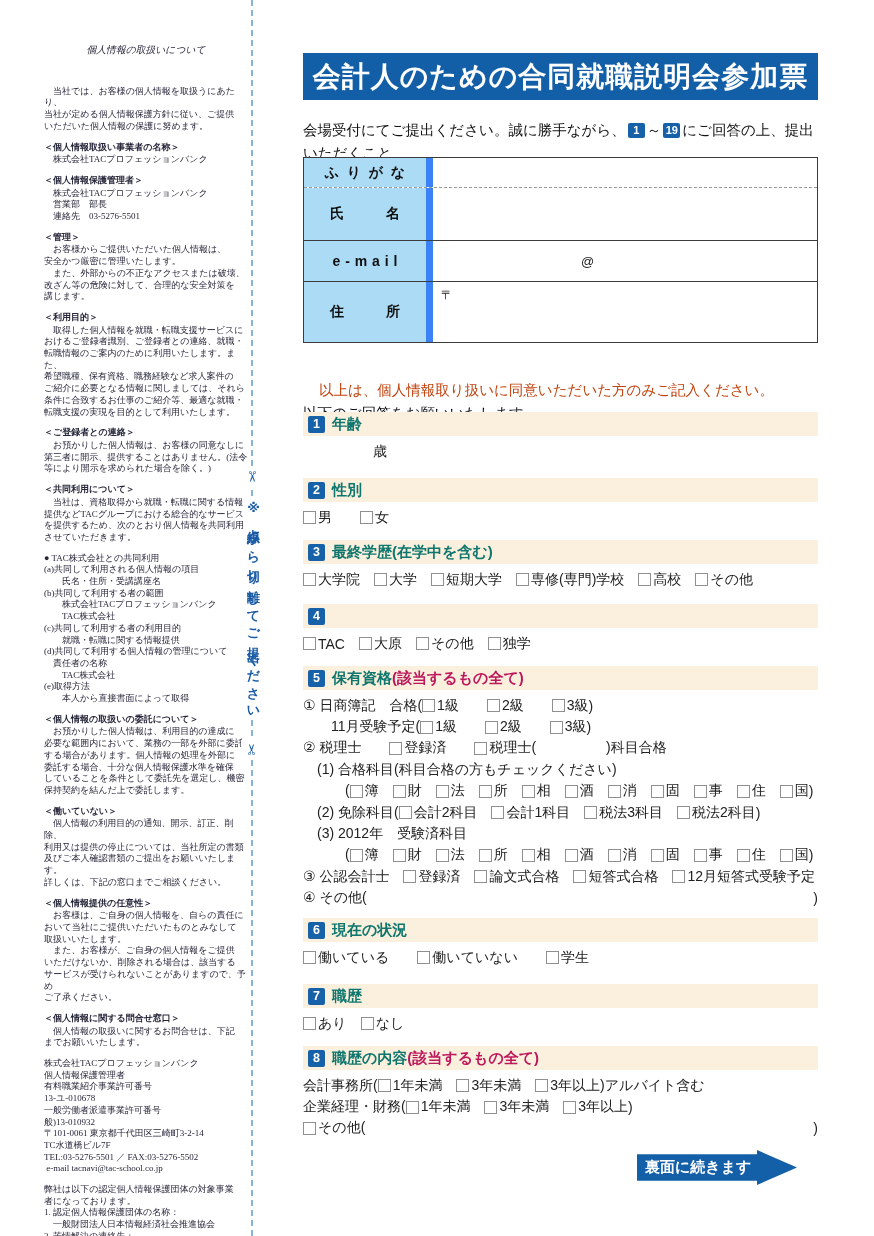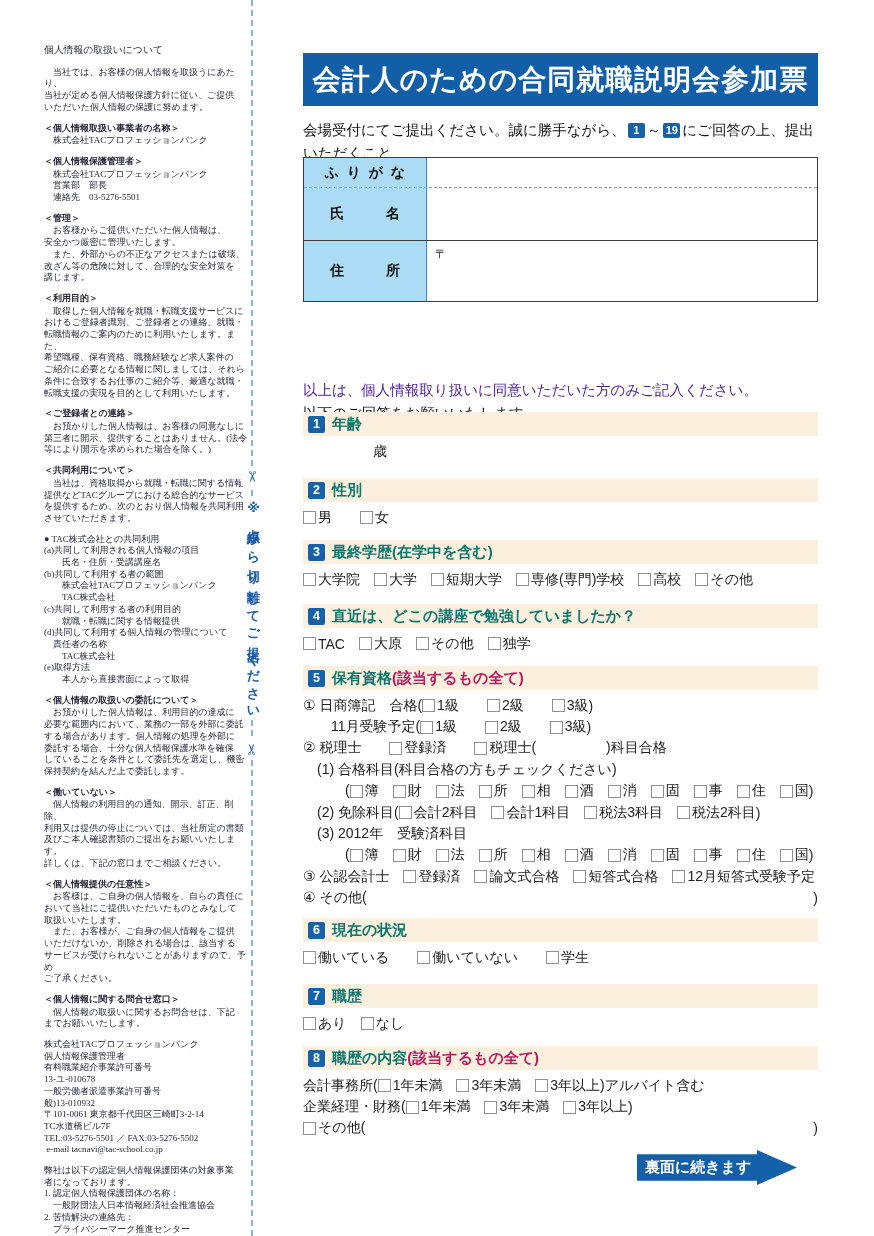--- a/index.html
+++ b/index.html
@@ -4,63 +4,63 @@
 <style>
   html,body{margin:0;padding:0;background:#fff;}
   .page{position:relative;width:874px;height:1236px;background:#ffffff;overflow:hidden;
         font-family:"Liberation Sans","DejaVu Sans",sans-serif;color:#1a1a1a;}
 
   
   .privacy{position:absolute;left:44px;top:44px;width:204px;
            font-family:"Liberation Serif","DejaVu Serif",serif;
            font-size:9px;line-height:11.7px;color:#26263a;}
   .pb{white-space:pre-wrap;margin:0 0 9px 0;}
-  .pb-t{font-size:9.8px;margin-bottom:11px;}
+  .pb-t{text-align:center;font-size:9.8px;margin-bottom:30px;font-style:italic;}
   .pb-h{font-weight:bold;margin-bottom:1px;}
 
   
   .cutline{position:absolute;left:243px;top:0;height:1236px;width:18px;}
   .cutdash{position:absolute;left:8px;top:0;height:100%;border-left:2px dashed #85b4dc;}
   .scis{position:absolute;left:0;width:18px;text-align:center;color:#1c5fa8;
         font-size:15px;background:#fff;padding:2px 0;z-index:2;}
   .scis-top{top:466px;transform:rotate(90deg);}
   .scis-bot{top:738px;transform:rotate(-90deg);}
   .cutnote{position:absolute;top:496px;left:1px;writing-mode:vertical-rl;
            font-size:13px;font-weight:bold;color:#1a5ba6;background:#fff;
            letter-spacing:3px;padding:4px 0;z-index:1;}
 
   
   .main{position:absolute;left:303px;top:0;width:515px;height:1236px;}
-  .banner{position:absolute;top:53px;left:0;width:515px;height:53px;background:#135fa7;
+  .banner{position:absolute;top:53px;left:0;width:515px;height:47px;background:#135fa7;
           color:#fff;font-weight:bold;font-size:28px;letter-spacing:1px;
           display:flex;align-items:center;justify-content:center;}
   .intro{position:absolute;top:104px;left:0;width:515px;font-size:14.5px;
          line-height:23px;color:#111;}
   .nbadge{display:inline-block;min-width:13px;height:15px;padding:0 2px;background:#1661a8;
           color:#fff;font-size:11px;font-weight:bold;line-height:15px;text-align:center;
           border-radius:2px;vertical-align:1px;margin:0 2px;}
 
   .ftable{position:absolute;top:157px;left:0;width:513px;border:1px solid #3c3c3c;}
   .frow{display:flex;}
   .frow + .frow{border-top:1px solid #3c3c3c;}
   .frow.dashed-sep{border-top:1px dashed #9a9a9a;}
-  .flabel{width:122px;background:#abdbf5;border-right:1px solid #3b82f6;
+  .flabel{width:122px;background:#abdbf5;border-right:7px solid #3b82f6;
           display:flex;align-items:center;justify-content:center;
           font-weight:bold;font-size:14px;color:#111;flex:none;}
   .fval{flex:1;position:relative;background:#fff;}
   .r-furigana{height:29px;}
   .r-name{height:52px;gap:31px;}
   .r-email{height:40px;}
   .r-address{height:60px;}
   .ls-wide{letter-spacing:0.55em;text-indent:0.55em;}
   .ls-mid{letter-spacing:0.35em;text-indent:0.35em;}
   .atmark{position:absolute;left:148px;top:50%;transform:translateY(-50%);font-size:13px;color:#222;}
   .postal{position:absolute;left:8px;top:5px;font-size:12px;color:#222;}
 
-  .consent{position:absolute;top:345px;left:0;width:515px;font-size:14.5px;color:#4c1d95;margin-top:36px;}
+  .consent{position:absolute;top:345px;left:16px;width:515px;font-size:14.5px;color:#c2410c;margin-top:36px;}
   .lead{position:absolute;top:389px;left:0;width:515px;font-size:14.5px;color:#111;}
 
   .q{position:absolute;left:0;width:515px;}
   .sx0{top:412px;} .sx1{top:478px;} .sx2{top:540px;} .sx3{top:604px;}
   .sx4{top:666px;} .sx5{top:918px;} .sx6{top:984px;} .sx7{top:1046px;}
   .qbar{height:24px;background:#faf0dd;display:flex;align-items:center;
         padding-left:5px;font-size:15px;}
   .qnum{width:17px;height:17px;background:#1661a8;color:#fff;font-size:12.5px;font-weight:bold;
         display:flex;align-items:center;justify-content:center;border-radius:2px;
         margin-right:7px;flex:none;}
@@ -192,20 +192,26 @@
 
     <div class="ftable">
       <div class="frow r-furigana">
         <div class="flabel ls-wide">ふりがな</div>
         <div class="fval"></div>
       </div>
       <div class="frow dashed-sep r-name">
         <div class="flabel">氏　　　名</div>
         <div class="fval"></div>
       </div>
+      <div class="frow r-email">
+        <div class="flabel ls-mid">e-mail</div>
+        <div class="fval">
+          <span class="atmark">@</span>
+        </div>
+      </div>
       <div class="frow r-address">
         <div class="flabel">住　　　所</div>
         <div class="fval">
           <span class="postal">〒</span>
         </div>
       </div>
     </div>
 
     <p class="consent">以上は、個人情報取り扱いに同意いただいた方のみご記入ください。</p>
     <p class="lead">以下のご回答をお願いいたします。</p>
@@ -234,21 +240,20 @@
             <span class="qnum">3</span>
             <span class="qtitle">最終学歴(在学中を含む)</span>
           </div>
           <div class="qbody">
             <div class="qline"><span class="opt"><span class="bx"></span><span>大学院</span></span><span class="tx">　</span><span class="opt"><span class="bx"></span><span>大学</span></span><span class="tx">　</span><span class="opt"><span class="bx"></span><span>短期大学</span></span><span class="tx">　</span><span class="opt"><span class="bx"></span><span>専修(専門)学校</span></span><span class="tx">　</span><span class="opt"><span class="bx"></span><span>高校</span></span><span class="tx">　</span><span class="opt"><span class="bx"></span><span>その他</span></span></div>
           </div>
         </section>
         <section class="q sx3">
           <div class="qbar">
             <span class="qnum">4</span>
-            <span class="qtitle">直近は、どこの講座で勉強していましたか？</span>
           </div>
           <div class="qbody">
             <div class="qline"><span class="opt"><span class="bx"></span><span>TAC</span></span><span class="tx">　</span><span class="opt"><span class="bx"></span><span>大原</span></span><span class="tx">　</span><span class="opt"><span class="bx"></span><span>その他</span></span><span class="tx">　</span><span class="opt"><span class="bx"></span><span>独学</span></span></div>
           </div>
         </section>
         <section class="q sx4">
           <div class="qbar">
             <span class="qnum">5</span>
             <span class="qtitle">保有資格</span>
             <span class="qred">(該当するもの全て)</span>

